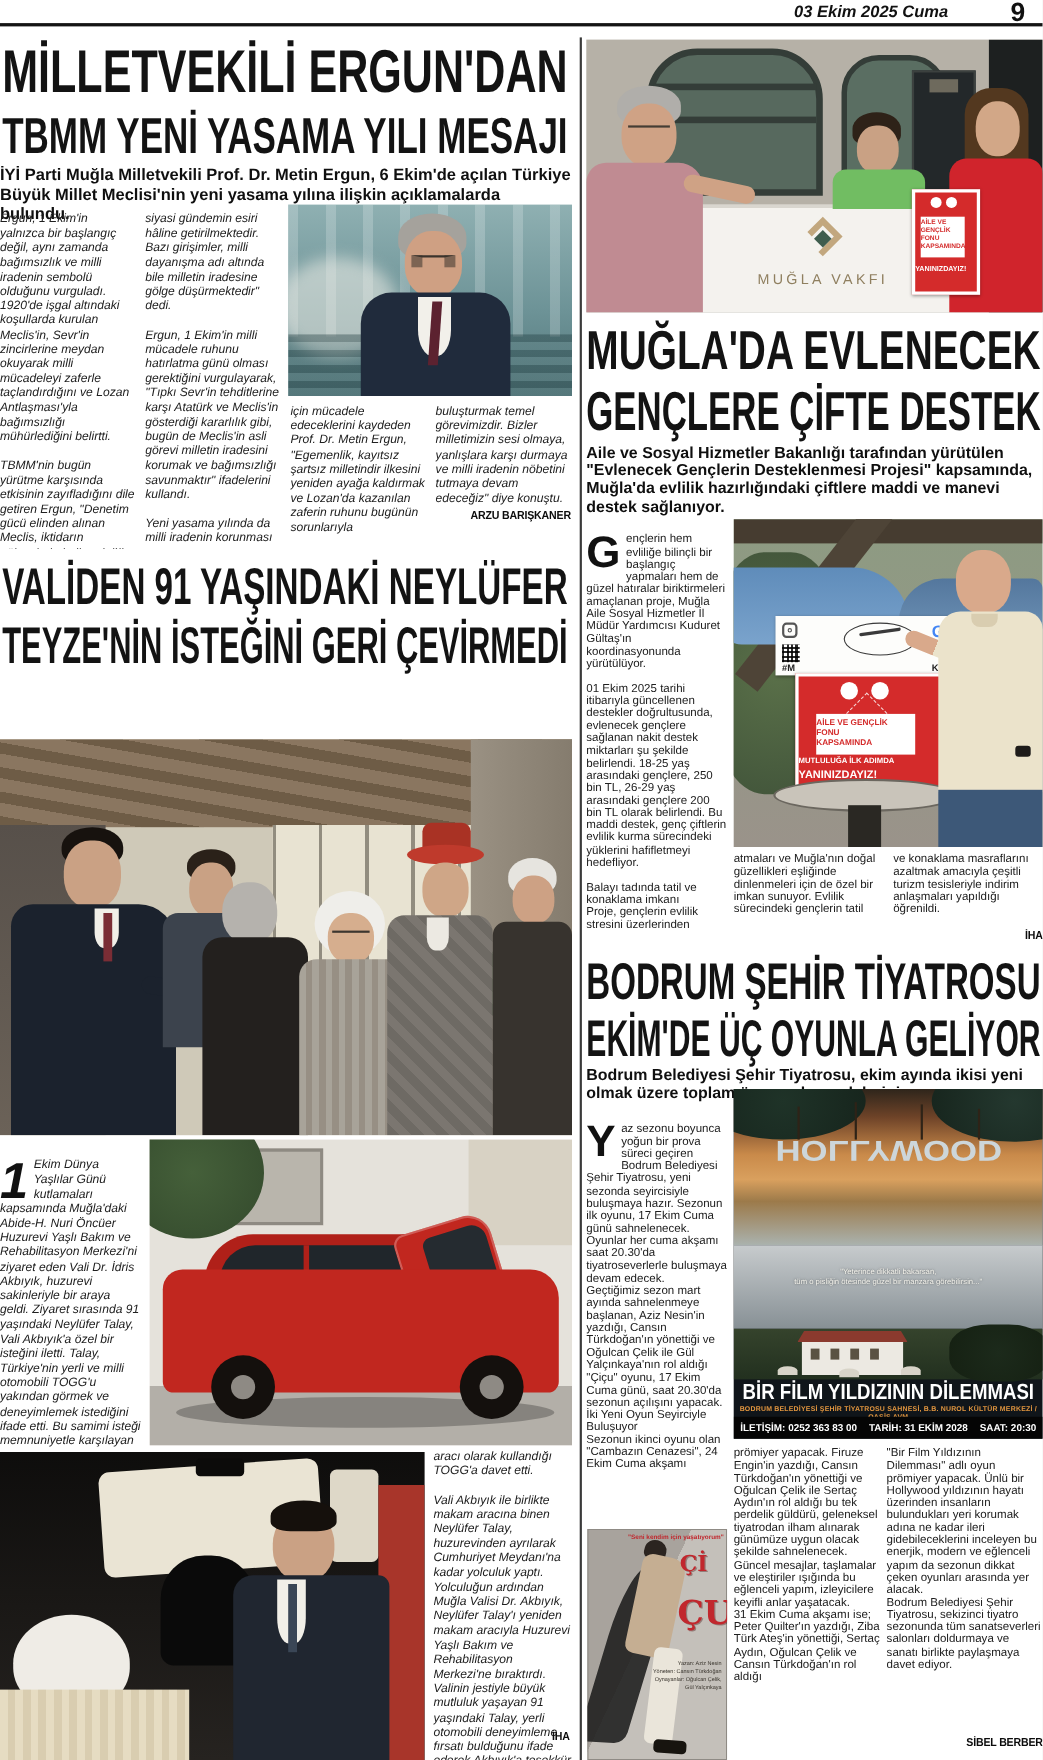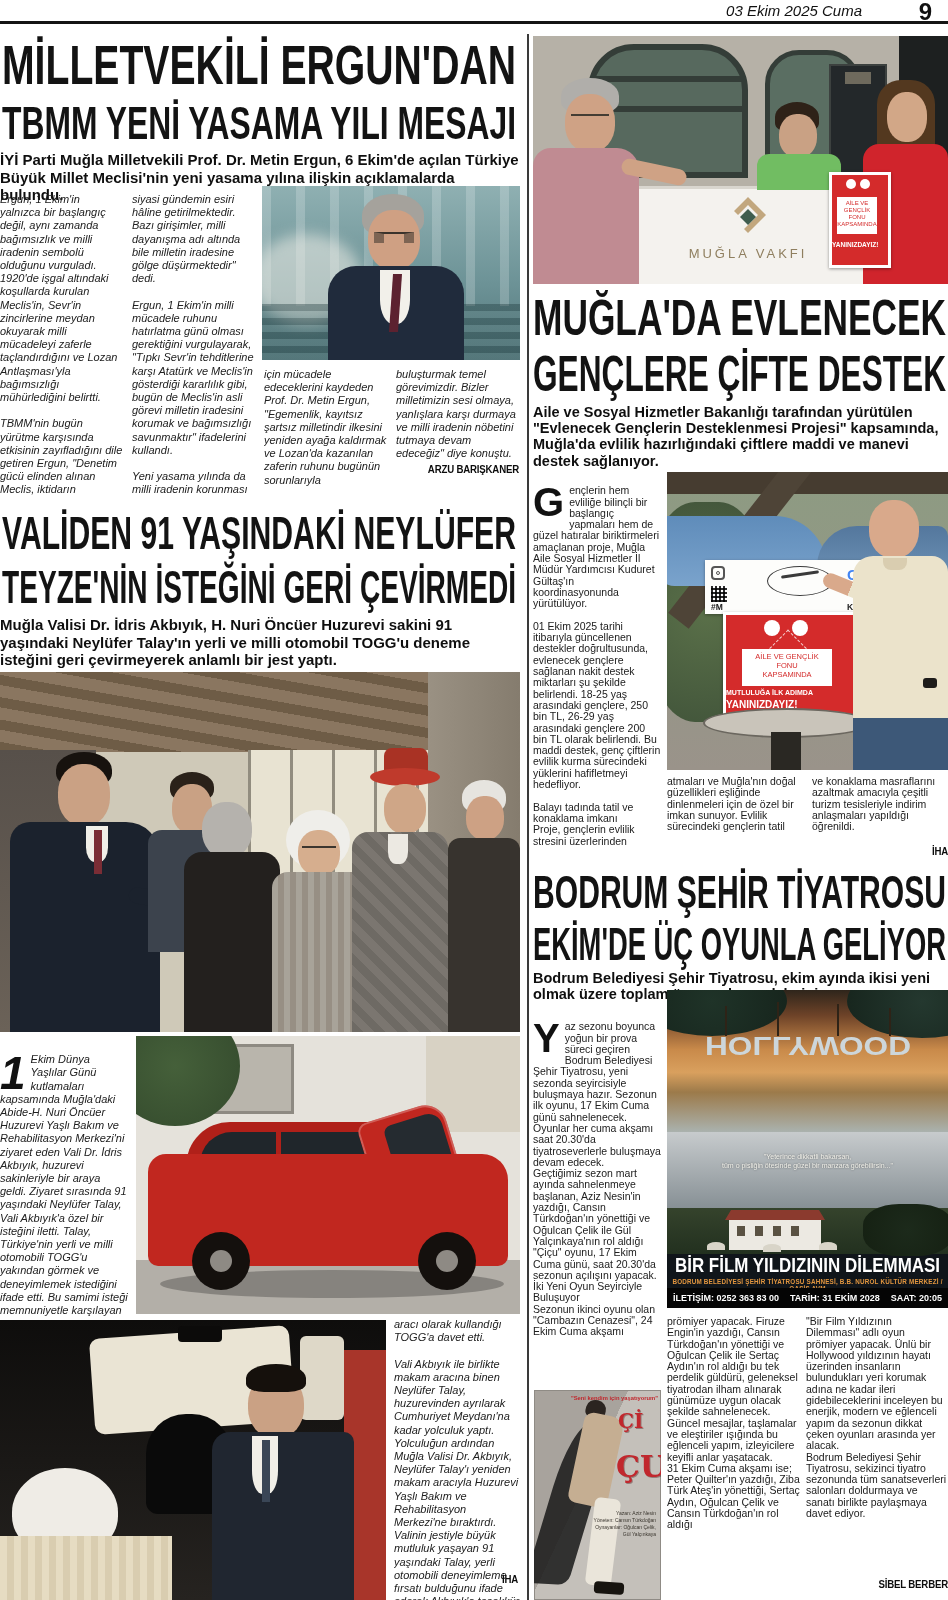--- a/index.html
+++ b/index.html
@@ -16,27 +16,27 @@
   .bcol-r{font-size:10.5px;line-height:11.3px;}
   .lede{position:absolute;font-weight:700;color:#0f0f0f;}
   .lede-l{font-size:15px;line-height:17.6px;}
   .lede-r{font-size:14.5px;line-height:16.2px;}
   .byline{position:absolute;font-weight:700;font-size:10.5px;color:#0c0c0c;text-align:right;
           letter-spacing:-.2px;transform:scaleX(.92);transform-origin:100% 50%;}
   .dropcap{float:left;font-weight:700;color:#111;margin:1px 5px 0 0;}
   .dc-l{font-size:46px;line-height:38px;}
   .dc-r{font-size:40px;line-height:33px;}
   
-  #hdr-date{position:absolute;top:2px;right:86px;font-size:15px;font-weight:400;font-style:italic;color:#111;text-align:center;}
+  #hdr-date{position:absolute;top:2px;right:86px;font-size:15px;font-weight:700;font-style:italic;color:#111;text-align:center;}
   #hdr-page{position:absolute;top:-2px;right:16px;font-size:24px;font-weight:700;color:#111;}
   #hdr-rule{position:absolute;left:0;top:21px;width:948px;height:3px;background:#141414;}
   #col-divider{position:absolute;left:527px;top:34px;width:2px;height:1566px;background:#3a3a3a;}
   
   .fund-poster{position:absolute;background:#d42b2b;border:3px solid #fff;box-shadow:0 1px 3px rgba(0,0,0,.4);}
-  .fund-box{position:absolute;background:#fff;color:#d42b2b;font-weight:400;text-align:center;white-space:pre-line;}
+  .fund-box{position:absolute;background:#fff;color:#d42b2b;font-weight:700;text-align:left;white-space:pre-line;}
   .fund-white{position:absolute;color:#fff;font-weight:700;text-align:left;width:100%;}
   
   .fp-quote{position:absolute;width:100%;text-align:center;color:#f4f3ec;font-size:7px;line-height:9px;
             white-space:pre-line;text-shadow:0 0 2px rgba(0,0,0,.5);}
   .fp-bar{position:absolute;display:flex;justify-content:space-between;align-items:center;
           background:#050505;color:#fff;font-size:9px;font-weight:700;}
   
   .cicu-title{position:absolute;font-family:"DejaVu Serif","Liberation Serif",serif;font-weight:700;
               color:#c1272d;text-shadow:1px 1px 0 rgba(60,0,0,.35);}
 </style>
@@ -82,21 +82,20 @@
   <div class="bcol bcol-l" style="left:264px;top:368px;width:123px;height:132px">için mücadele edeceklerini kaydeden Prof. Dr. Metin Ergun, "Egemenlik, kayıtsız şartsız milletindir ilkesini yeniden ayağa kaldırmak ve Lozan'da kazanılan zaferin ruhunu bugünün sorunlarıyla</div>
   <div class="bcol bcol-l" style="left:396px;top:368px;width:123px;height:110px">buluşturmak temel görevimizdir. Bizler milletimizin sesi olmaya, yanlışlara karşı durmaya ve milli iradenin nöbetini tutmaya devam edeceğiz" diye konuştu.</div>
   <div class="byline" style="left:396px;top:463px;width:123px">ARZU BARIŞKANER</div>
 
   <svg class="hl" style="left:0;top:504px" width="520" height="54">
     <text class="hlt" x="2" y="45" font-size="47" textLength="514" lengthAdjust="spacingAndGlyphs">VALİDEN 91 YAŞINDAKİ NEYLÜFER</text>
   </svg>
   <svg class="hl" style="left:0;top:558px" width="520" height="54">
     <text class="hlt" x="2" y="45" font-size="47" textLength="514" lengthAdjust="spacingAndGlyphs">TEYZE'NİN İSTEĞİNİ GERİ ÇEVİRMEDİ</text>
   </svg>
-  <div class="lede lede-l" style="left:0;top:616px;width:520px">Muğla Valisi Dr. İdris Akbıyık, H. Nuri Öncüer Huzurevi sakini 91 yaşındaki Neylüfer Talay'ın yerli ve milli otomobil TOGG'u deneme isteğini geri çevirmeyerek anlamlı bir jest yaptı.</div>
 
   <div class="ph" style="left:0;top:672px;width:520px;height:360px;background:#cfc9b8">
     <div class="s" style="left:0;top:0;width:520px;height:80px;background:repeating-linear-gradient(10deg,#6e5c46 0 10px,#8a7660 10px 22px)"></div>
     <div class="s" style="left:0;top:78px;width:96px;height:282px;background:linear-gradient(180deg,#57504a,#6b6258)"></div>
     <div class="s" style="left:248px;top:78px;width:184px;height:154px;background:#e8e3d2"></div>
     <div class="s" style="left:248px;top:78px;width:184px;height:154px;background:repeating-linear-gradient(90deg,rgba(60,55,45,.5) 0 3px,rgba(0,0,0,0) 3px 42px)"></div>
     <div class="s" style="left:428px;top:0;width:92px;height:360px;background:linear-gradient(90deg,#9a9183,#857c6e)"></div>
     <div class="s" style="left:398px;top:190px;width:70px;height:64px;background:radial-gradient(circle,#4c6742,#3a5233);border-radius:50%"></div>
 
     <div class="s" style="left:56px;top:80px;width:56px;height:36px;background:#17120e;border-radius:50% 50% 40% 40%"></div>
@@ -315,21 +314,21 @@
     <div class="s" style="left:40px;top:252px;width:18px;height:8px;background:#d8d4c8;border-radius:50% 50% 0 0"></div>
     <div class="s" style="left:96px;top:254px;width:18px;height:8px;background:#d8d4c8;border-radius:50% 50% 0 0"></div>
     <div class="s" style="left:152px;top:252px;width:18px;height:8px;background:#d8d4c8;border-radius:50% 50% 0 0"></div>
     <svg class="s" style="left:0;top:262px" width="281" height="26">
       <text x="8" y="20" textLength="265" lengthAdjust="spacingAndGlyphs" font-size="20" font-weight="700" fill="#ffffff" style="font-family:'Liberation Sans',sans-serif">BİR FİLM YILDIZININ DİLEMMASI</text>
     </svg>
     <div class="s" style="left:0;top:288px;width:281px;text-align:center;font-size:6.3px;font-weight:700;color:#e2963f;letter-spacing:.2px">BODRUM BELEDİYESİ ŞEHİR TİYATROSU SAHNESİ, B.B. NUROL KÜLTÜR MERKEZİ / OASİS AVM</div>
     <div class="fp-bar" style="left:0;top:298px;width:281px;height:20px;padding:0 6px;box-sizing:border-box">
       <span>İLETİŞİM: 0252 363 83 00</span>
       <span>TARİH: 31 EKİM 2028</span>
-      <span>SAAT: 20:05</span>
+      <span>SAAT: 20:30</span>
     </div>
   </div>
 
   <div class="bcol bcol-r" style="left:667px;top:1316px;width:134px;height:284px">prömiyer yapacak. Firuze Engin'in yazdığı, Cansın Türkdoğan'ın yönettiği ve Oğulcan Çelik ile Sertaç Aydın'ın rol aldığı bu tek perdelik güldürü, geleneksel tiyatrodan ilham alınarak günümüze uygun olacak şekilde sahnelenecek. Güncel mesajlar, taşlamalar ve eleştiriler ışığında bu eğlenceli yapım, izleyicilere keyifli anlar yaşatacak.
 31 Ekim Cuma akşamı ise; Peter Quilter'ın yazdığı, Ziba Türk Ateş'in yönettiği, Sertaç Aydın, Oğulcan Çelik ve Cansın Türkdoğan'ın rol aldığı</div>
   <div class="bcol bcol-r" style="left:806px;top:1316px;width:142px;height:284px">"Bir Film Yıldızının Dilemması" adlı oyun prömiyer yapacak. Ünlü bir Hollywood yıldızının hayatı üzerinden insanların bulundukları yeri korumak adına ne kadar ileri gidebileceklerini inceleyen bu enerjik, modern ve eğlenceli yapım da sezonun dikkat çeken oyunları arasında yer alacak.
 Bodrum Belediyesi Şehir Tiyatrosu, sekizinci tiyatro sezonunda tüm sanatseverleri salonları doldurmaya ve sanatı birlikte paylaşmaya davet ediyor.</div>
   <div class="byline" style="left:826px;top:1578px;width:122px">SİBEL BERBER</div>
 
   <div class="ph" style="left:534px;top:1390px;width:127px;height:210px;background:linear-gradient(115deg,#a8a39d 0 42%,#c4c0ba 42% 100%);box-shadow:inset 0 0 0 1px #8f8b85">

